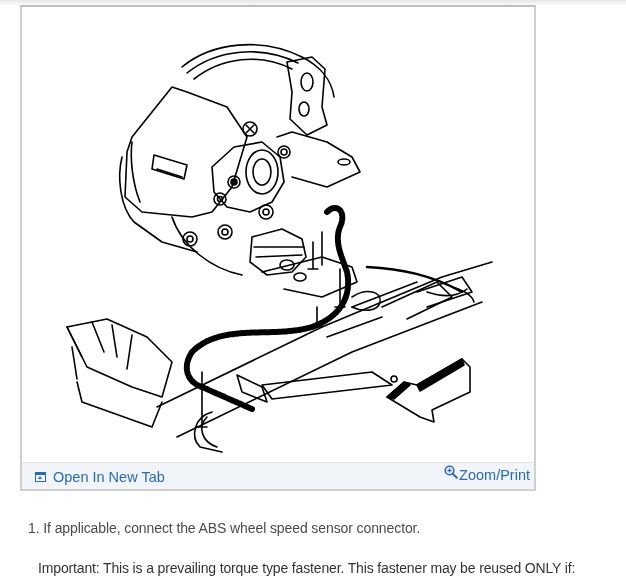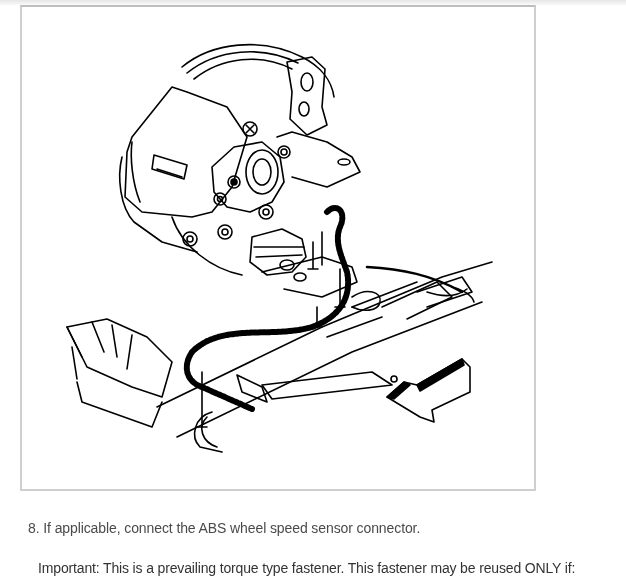--- a/index.html
+++ b/index.html
@@ -159,16 +159,30 @@
 
       <path d="M190 405 C172 410 168 430 178 440 L200 445"></path>
       <path d="M185 410 C175 420 180 435 195 440"></path>
 
       <path d="M395 378 L440 352 L448 360 L448 385 L410 403 L412 415 L398 410 L365 390 L382 375 Z" fill="#fff"></path>
       <path d="M382 375 L365 390 L372 392 L388 378 Z" fill="#000"></path>
       <path d="M395 378 L440 352 L442 358 L398 384 Z" fill="#000"></path>
     </svg>
   </div>
 
+  <div class="figure-footer">
+    <a class="footer-link open-tab-link">
+      <span class="open-tab-icon"></span>
+      <span>Open In New Tab</span>
+    </a>
+    <a class="footer-link zoom-link">
+      <svg class="zoom-icon" width="14" height="14" viewBox="0 0 14 14">
+        <circle cx="5.5" cy="5.5" r="4.3" fill="none" stroke="#2a6bb5" stroke-width="1.6"></circle>
+        <path d="M8.6 8.6 L12.8 12.8" stroke="#2a6bb5" stroke-width="2" stroke-linecap="round"></path>
+        <path d="M3.5 5.5 H7.5 M5.5 3.5 V7.5" stroke="#2a6bb5" stroke-width="1.3"></path>
+      </svg>
+      <span>Zoom/Print</span>
+    </a>
+  </div>
 </div>
 
-<div class="step-text">8. If applicable, connect the ABS wheel speed sensor connector.</div>
+<div class="step-text">1. If applicable, connect the ABS wheel speed sensor connector.</div>
 <div class="important-text">Important: This is a prevailing torque type fastener. This fastener may be reused ONLY if:</div>
 
 </body></html>

